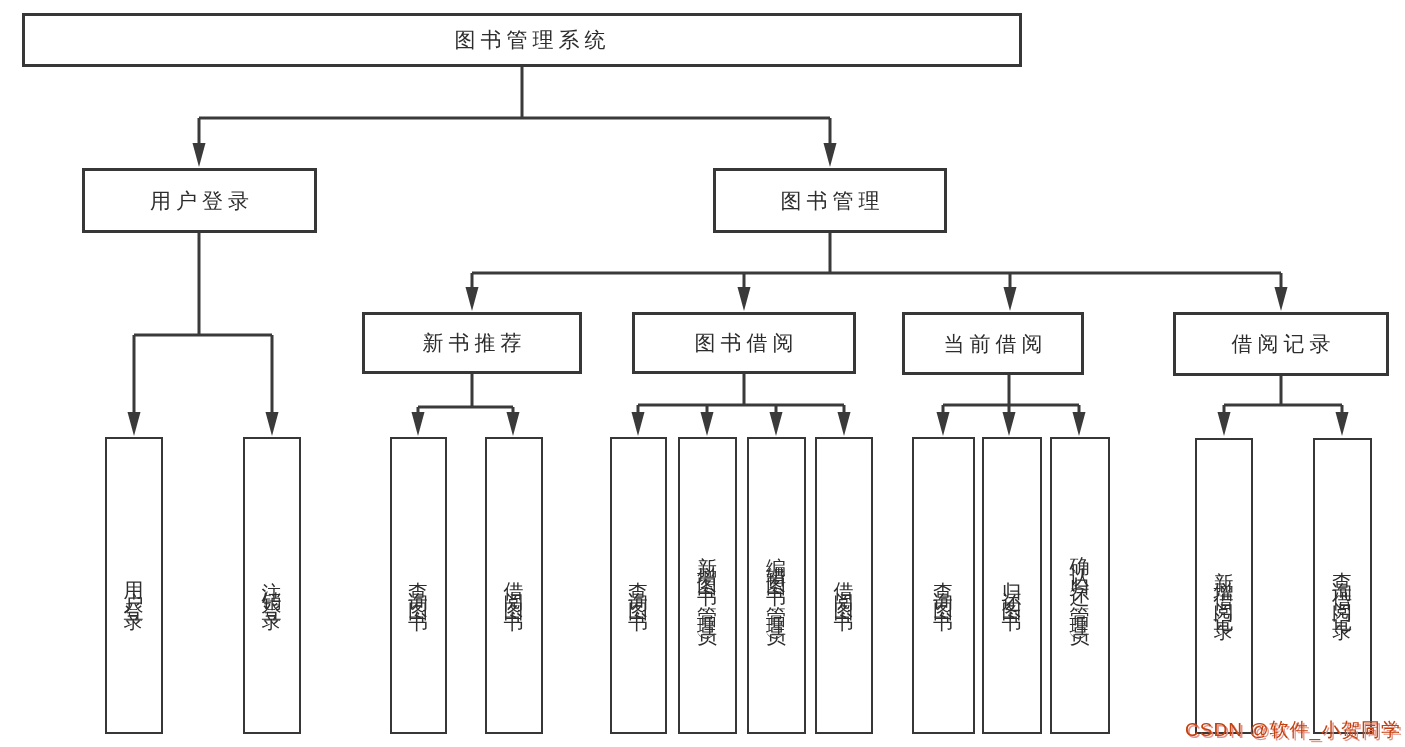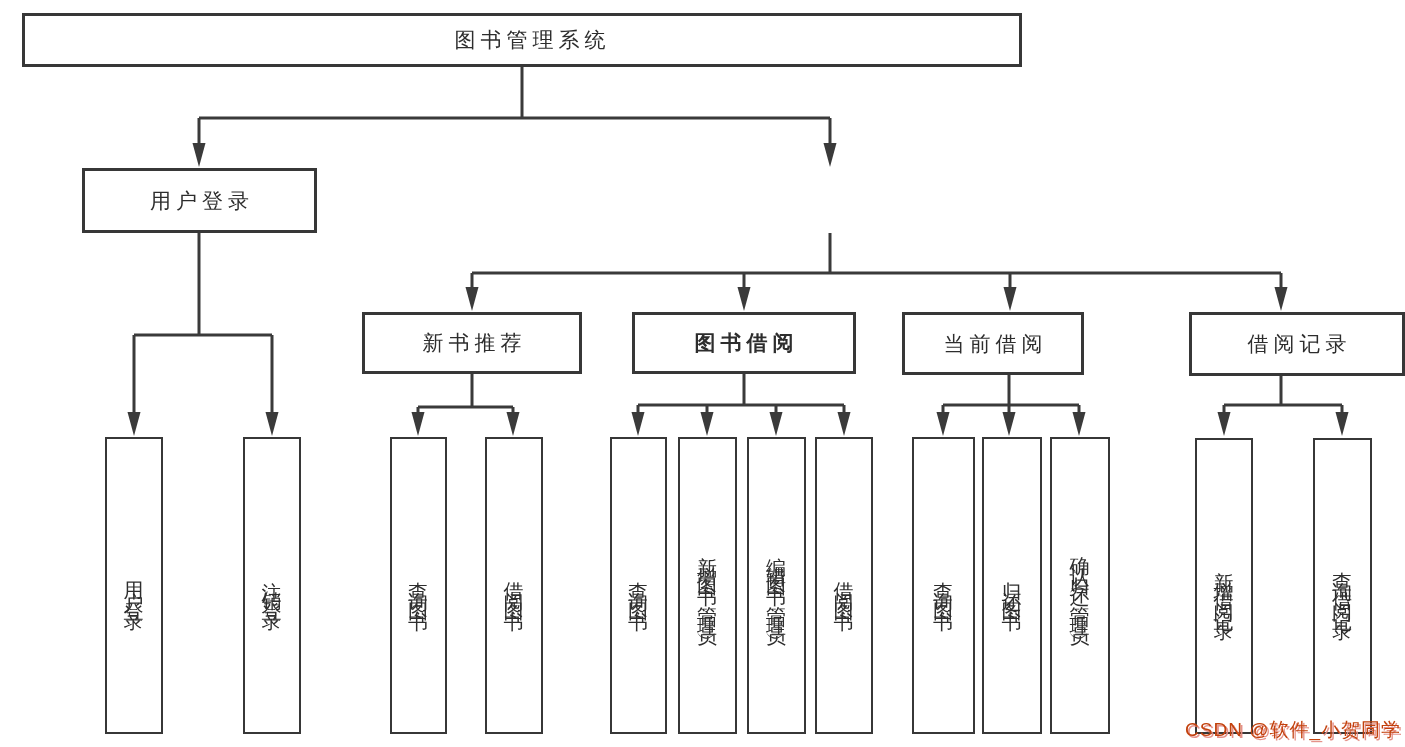--- a/index.html
+++ b/index.html
@@ -93,31 +93,34 @@
     </g>
   </svg>
 
   <div class="node" style="left:22px;top:13px;width:1000px;height:54px;padding-left:16px;">
     <span>图书管理系统</span>
   </div>
 
   <div class="node" style="left:82px;top:168px;width:235px;height:65px;">
     <span>用户登录</span>
   </div>
+  <div class="node" style="left:713px;top:168px;width:234px;height:65px;">
+    <span>图书管理</span>
+  </div>
 
   <div class="node" style="left:362px;top:312px;width:220px;height:62px;">
     <span>新书推荐</span>
   </div>
-  <div class="node" style="left:632px;top:312px;width:224px;height:62px;font-weight:bold;">
+  <div class="node" style="left:632px;top:312px;width:224px;height:62px;">
     <span>图书借阅</span>
   </div>
   <div class="node" style="left:902px;top:312px;width:182px;height:63px;justify-content:center;">
     <span>当前借阅</span>
   </div>
-  <div class="node" style="left:1173px;top:312px;width:216px;height:64px;margin-left:16px;">
+  <div class="node" style="left:1173px;top:312px;width:216px;height:64px;">
     <span>借阅记录</span>
   </div>
 
   <div class="node leaf" style="left:105px;top:437px;width:58px;height:297px;">
     <span class="vtext">用户登录</span>
   </div>
   <div class="node leaf" style="left:243px;top:437px;width:58px;height:297px;">
     <span class="vtext">注销登录</span>
   </div>
   <div class="node leaf" style="left:390px;top:437px;width:57px;height:297px;">

